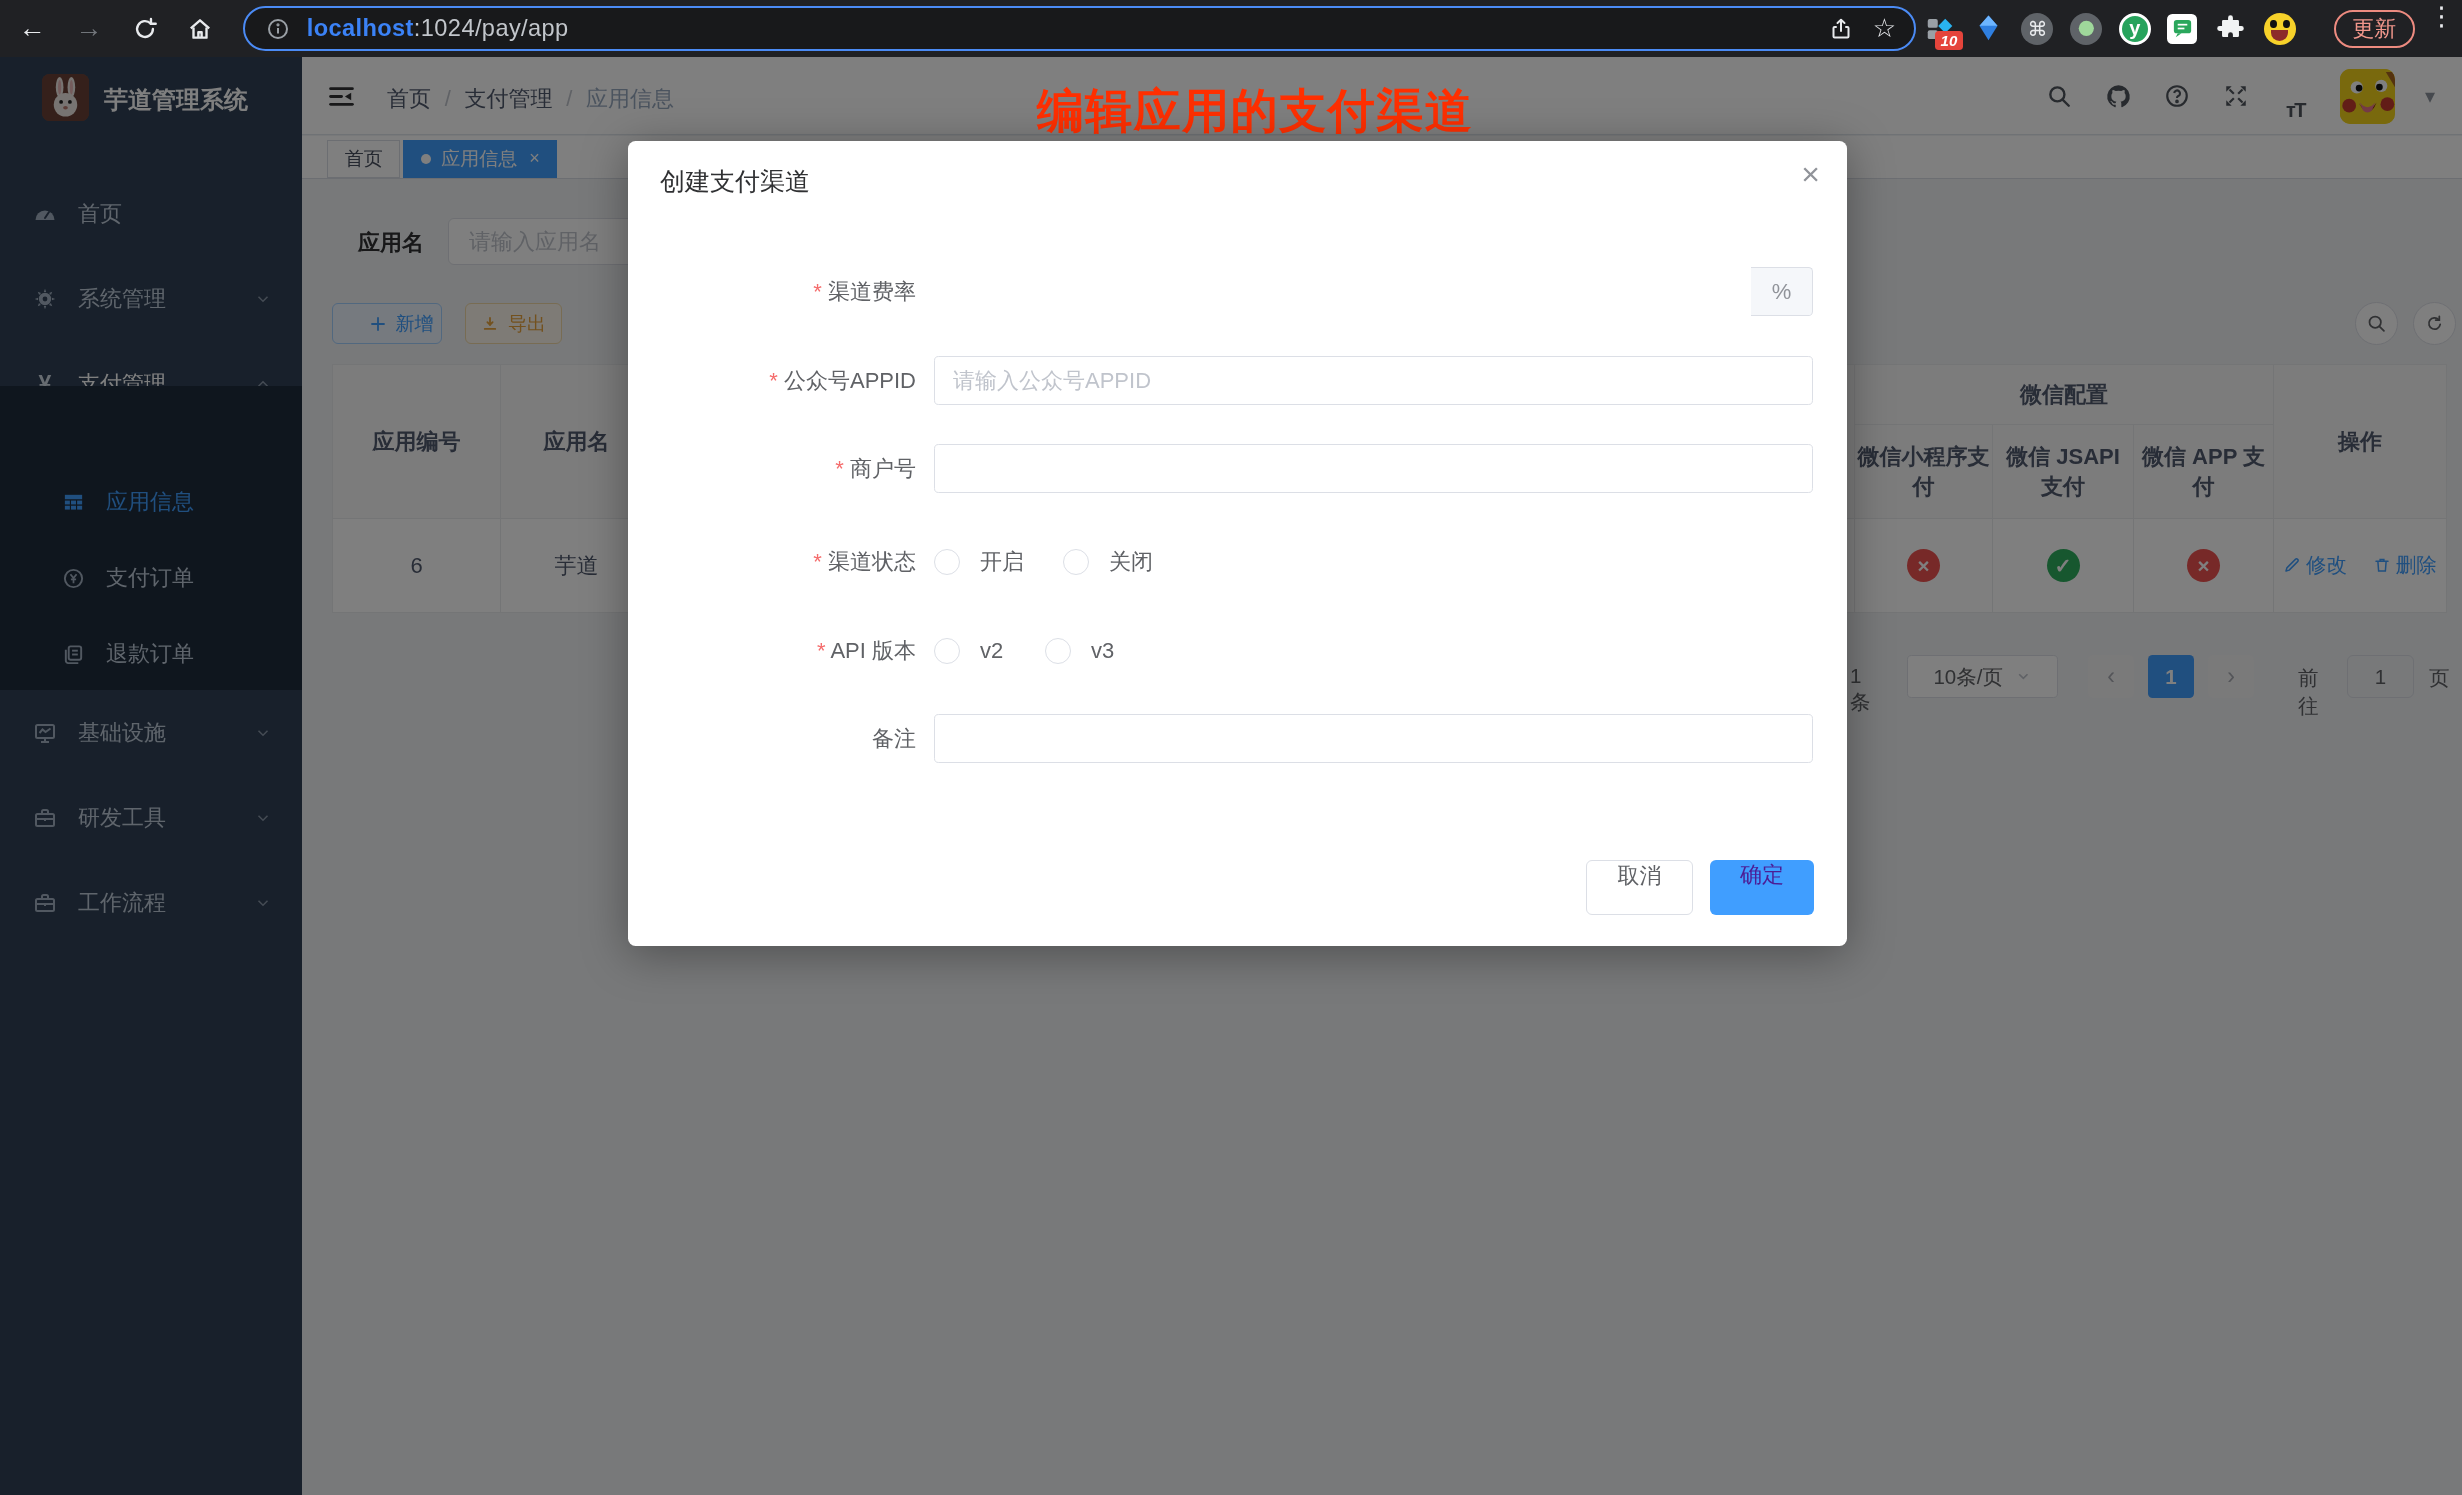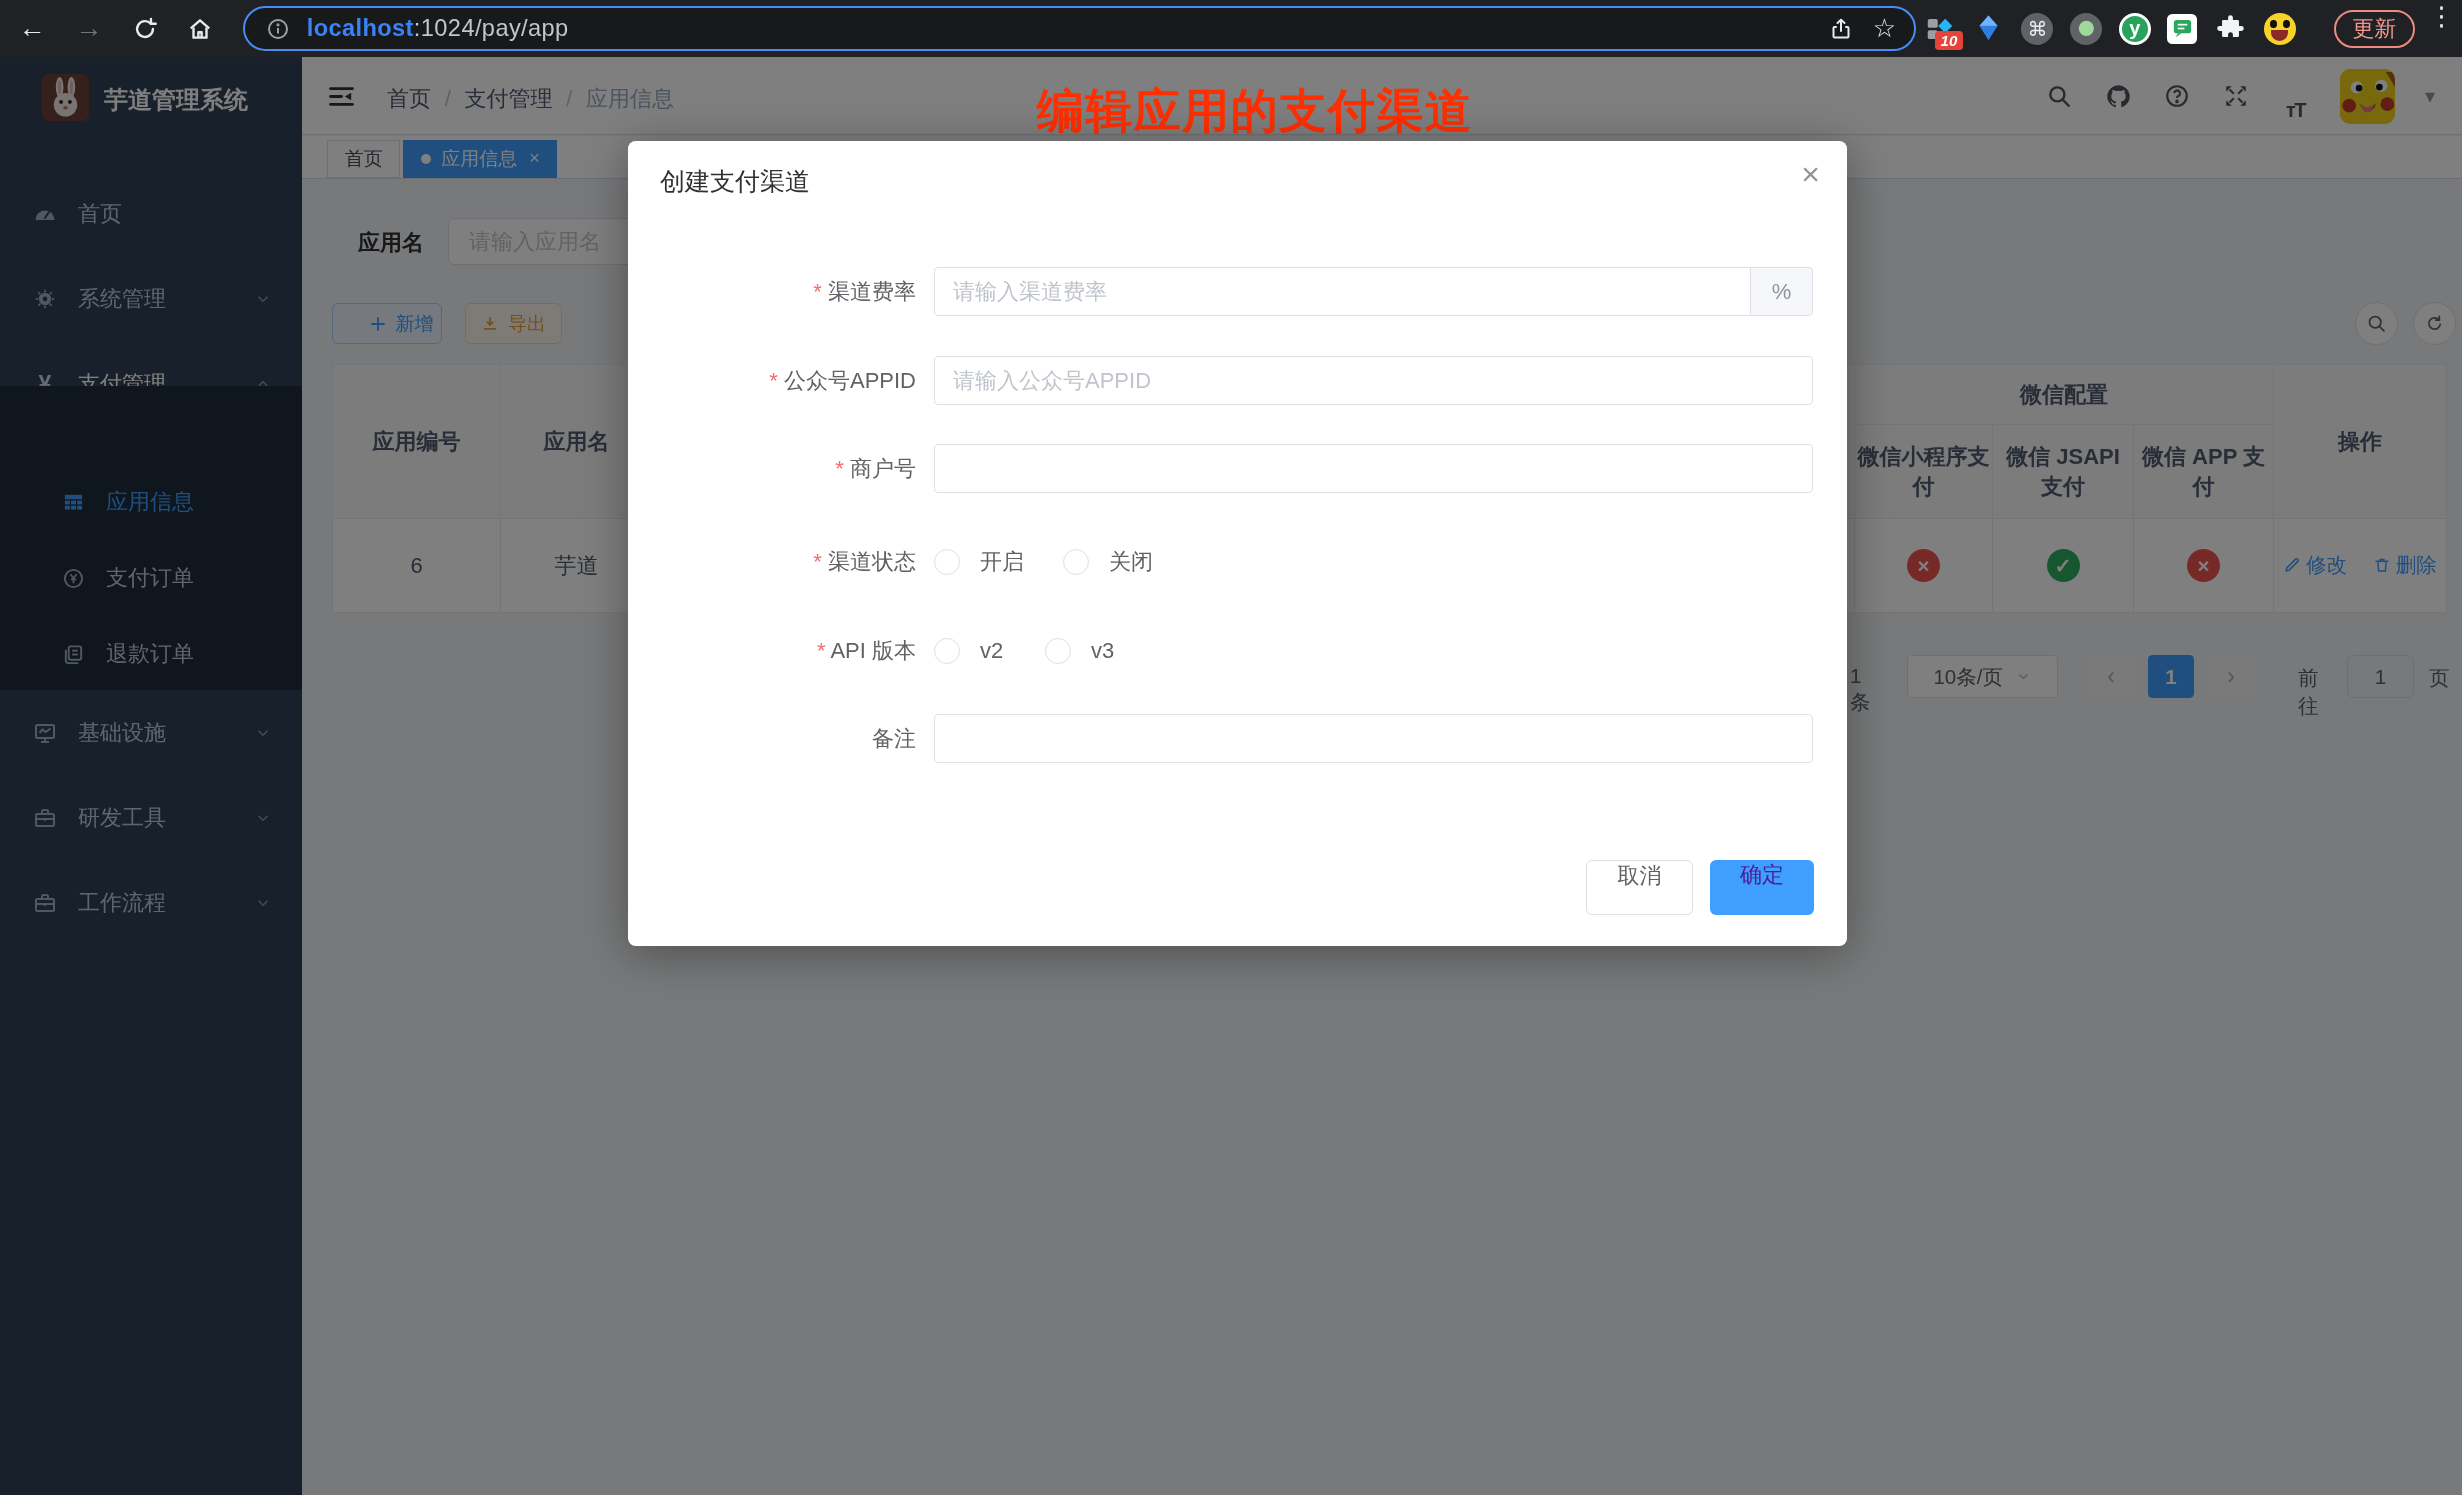--- a/index.html
+++ b/index.html
@@ -542,21 +542,20 @@
     </div>
 
     <div class="overlay"></div>
     <div class="annotation">编辑应用的支付渠道</div>
 
     <div class="modal">
       <div class="modal-title">创建支付渠道</div>
       <div class="modal-close">×</div>
 
       <div class="f-label required" style="top:151px;">渠道费率</div>
-      <input class="f-input with-append" style="top: 126px;" placeholder="请输入渠道费率">
       <div class="f-append" style="top:126px;">%</div>
 
       <div class="f-label required" style="top:240px;">公众号APPID</div>
       <input class="f-input" style="top: 215px;" placeholder="请输入公众号APPID">
 
       <div class="f-label required" style="top:328px;">商户号</div>
       <input class="f-input" style="top: 303px;" value="">
 
       <div class="f-label required" style="top:421px;">渠道状态</div>
       <span class="radio" style="left:306px; top:421px;">

